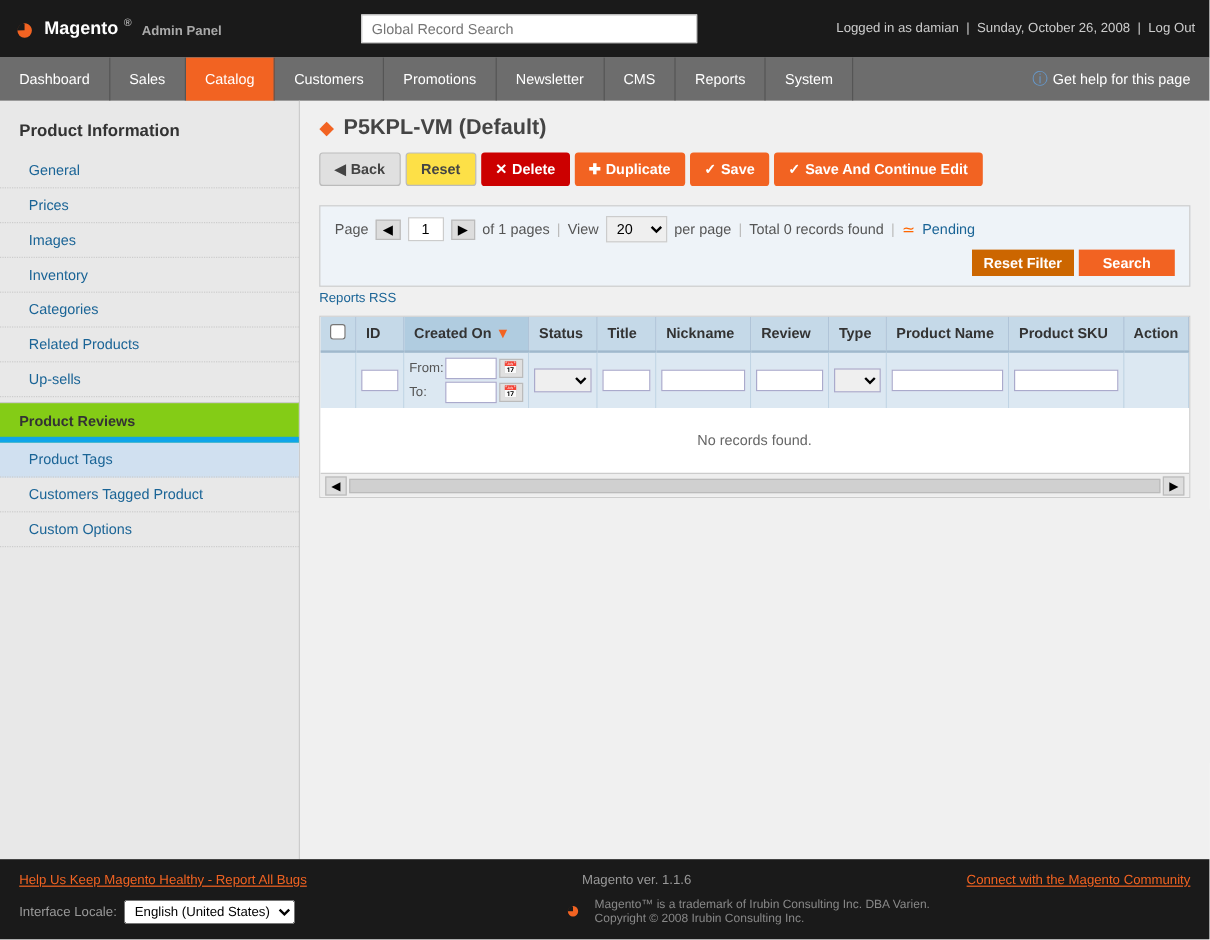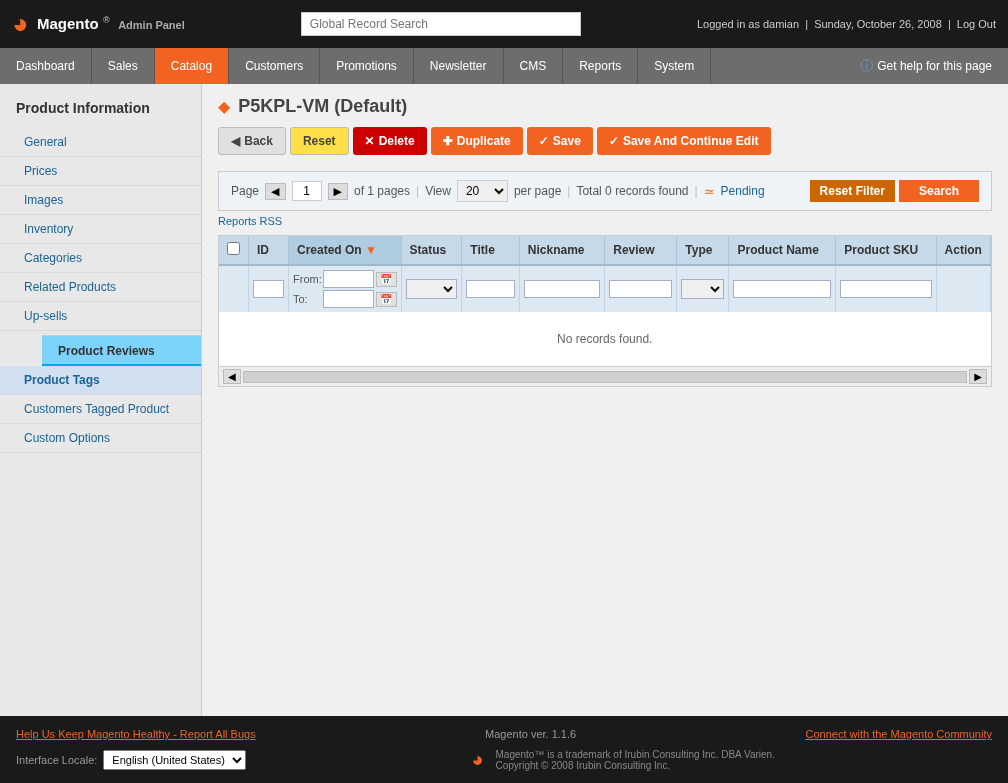--- a/index.html
+++ b/index.html
@@ -17,25 +17,25 @@
     
     #nav { background: #6d6d6d; display: flex; align-items: stretch; height: 36px; }
     .nav-item { color: #fff; padding: 0 16px; display: flex; align-items: center; cursor: pointer; font-size: 12px; border-right: 1px solid #555; text-decoration: none; }
     .nav-item.active { background: #f26322; }
     #help-link { margin-left: auto; color: #fff; padding: 0 16px; display: flex; align-items: center; gap: 4px; cursor: pointer; font-size: 12px; }
 
     
     #main { display: flex; flex: 1; }
 
     
-    #sidebar { width: 202px; background: #e8e8e8; border-right: 1px solid #ccc; flex-shrink: 0; padding-top: 8px; }
+    #sidebar { width: 250px; background: #e8e8e8; border-right: 1px solid #ccc; flex-shrink: 0; padding-top: 8px; }
     #sidebar-title { font-size: 14px; font-weight: bold; color: #333; padding: 8px 16px 12px; }
     .sidebar-item { padding: 7px 16px 7px 24px; color: #1a6496; cursor: pointer; font-size: 12px; border-bottom: 1px dotted #ccc; }
-    .sidebar-item.active { background: #d0e0f0; color: #1a6496; font-weight: bold; }
-    .sidebar-section { font-size: 12px; font-weight: bold; color: #333; padding: 8px 16px 6px; background: #7dd3fc; border-top: 1px solid #ccc; border-bottom: 2px solid #0ea5e9; margin-top: 4px; margin-left: 42px; }
+    .sidebar-item.active { background: #d0e0f0; color: #1a6496; }
+    .sidebar-section { font-size: 12px; font-weight: bold; color: #333; padding: 8px 16px 6px; background: #84cc16; border-top: 1px solid #ccc; border-bottom: 5px solid #0ea5e9; margin-top: 4px; }
 
     
     #content { flex: 1; padding: 12px 16px; background: #f0f0f0; overflow: auto; }
     #page-header { display: flex; align-items: center; gap: 8px; margin-bottom: 10px; }
     #page-title-icon { color: #f26322; font-size: 16px; }
     #page-title-text { font-size: 18px; font-weight: bold; color: #444; }
     #toolbar { display: flex; gap: 4px; flex-wrap: wrap; margin-bottom: 16px; }
     .btn { padding: 6px 12px; border: none; cursor: pointer; font-size: 12px; font-weight: bold; border-radius: 3px; display: flex; align-items: center; gap: 4px; white-space: nowrap; }
     .btn-back { background: #e0e0e0; color: #444; border: 1px solid #bbb; }
     .btn-reset { background: #fde047; color: #444; border: 1px solid #bbb; }

